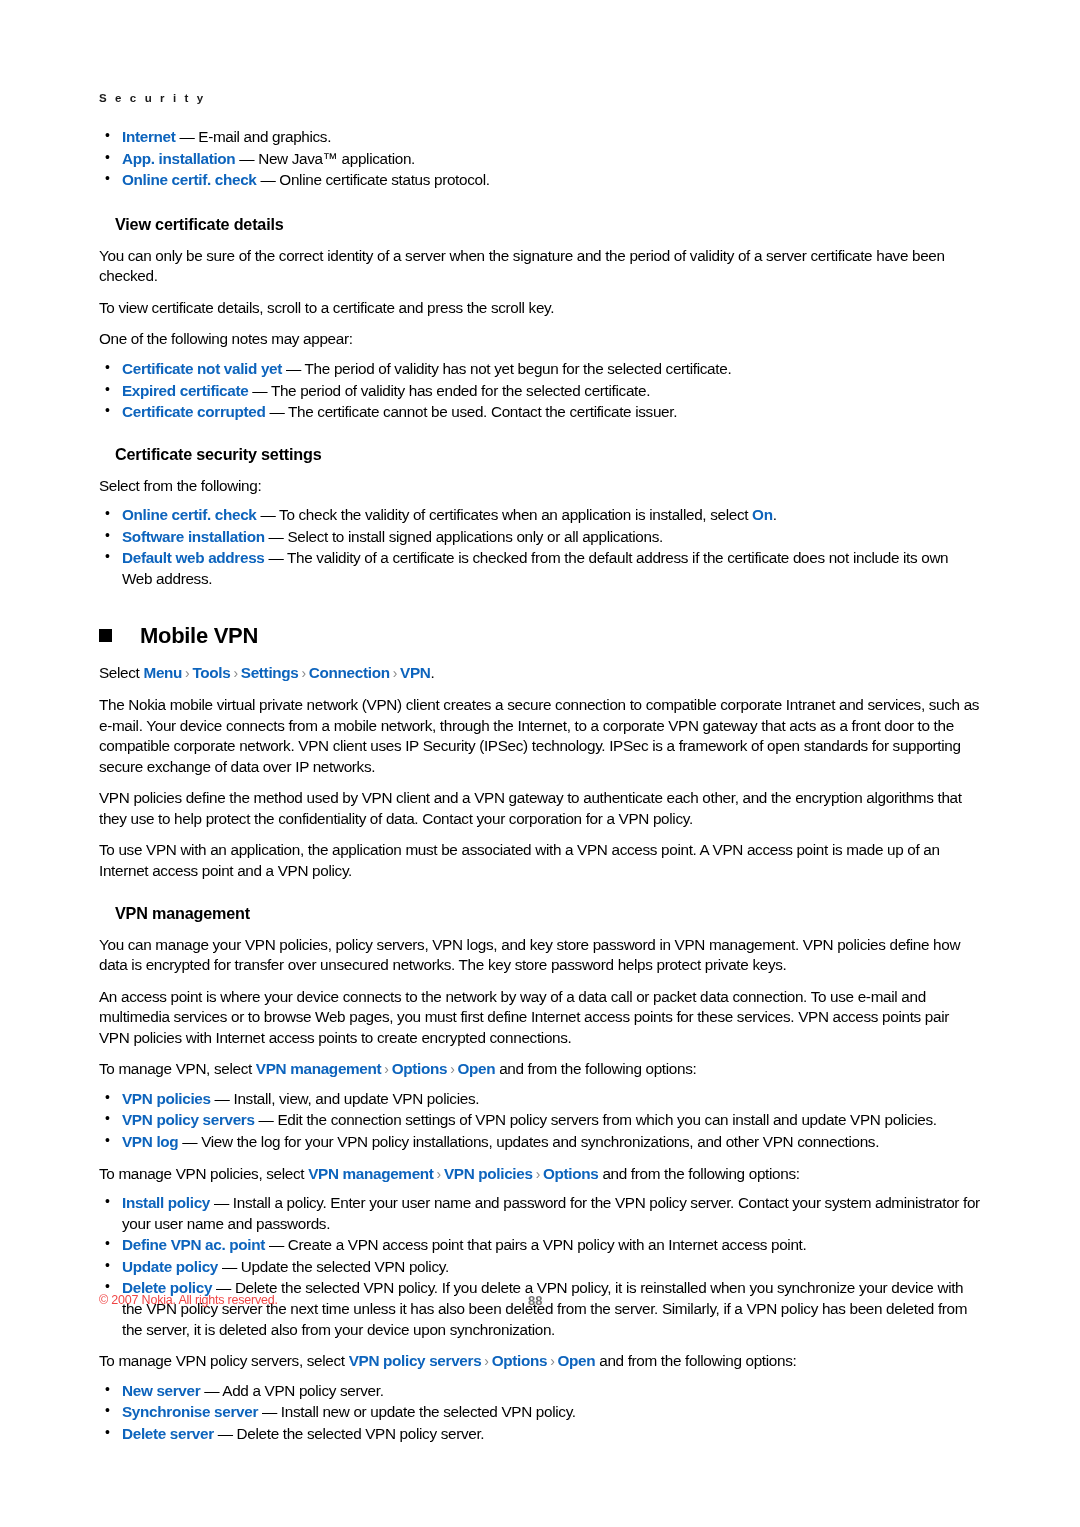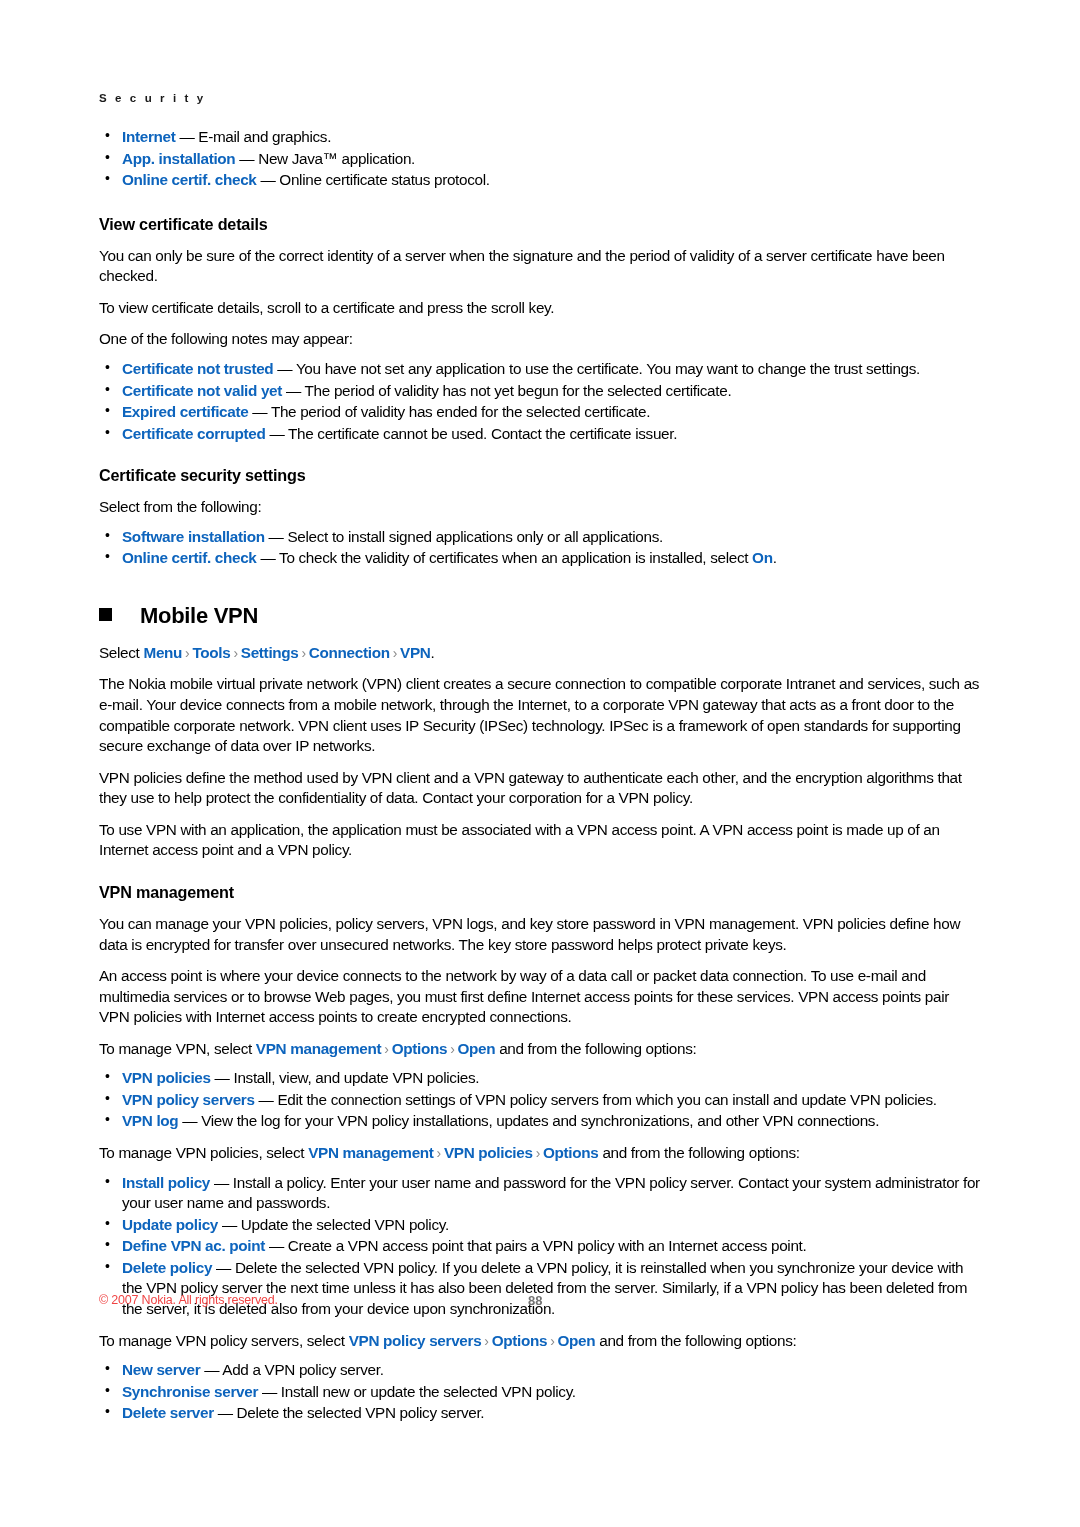--- a/index.html
+++ b/index.html
@@ -37,21 +37,21 @@
     letter-spacing: -0.33px;
     text-align: left;
     max-width: 882px;
   }
   .para.tight { margin-bottom: 9px; }
 
   h3.sub {
     font-size: 16.2px;
     font-weight: bold;
     letter-spacing: -0.2px;
-    margin: 22px 0 12px 0;
+    margin: 22px 0 12px 16px;
   }
   h3.sub.first { margin-top: 24px; }
 
   h2.chapter {
     font-size: 22px;
     font-weight: bold;
     letter-spacing: -0.3px;
     margin: 34px 0 14px 0;
     display: flex;
     align-items: center;
@@ -145,32 +145,32 @@
     <li><span class="kw">App. installation</span><span> — New Java™ application.</span></li>
     <li><span class="kw">Online certif. check</span><span> — Online certificate status protocol.</span></li>
   </ul>
 
   <h3 class="sub first">View certificate details</h3>
   <p class="para">You can only be sure of the correct identity of a server when the signature and the period of validity of a server certificate have been checked.</p>
   <p class="para">To view certificate details, scroll to a certificate and press the scroll key.</p>
   <p class="para tight">One of the following notes may appear:</p>
 
   <ul class="blist">
-    <li><span class="kw">Certificate not trusted</span><span> — You have not set any application to use the certificate. You may want to change the trust settings.</span></li>
     <li><span class="kw">Certificate not valid yet</span><span> — The period of validity has not yet begun for the selected certificate.</span></li>
     <li><span class="kw">Expired certificate</span><span> — The period of validity has ended for the selected certificate.</span></li>
     <li><span class="kw">Certificate corrupted</span><span>  — The certificate cannot be used. Contact the certificate issuer.</span></li>
   </ul>
 
   <h3 class="sub">Certificate security settings</h3>
   <p class="para tight">Select from the following:</p>
 
   <ul class="blist">
+    <li><span class="kw">Online certif. check</span><span> — To check the validity of certificates when an application is installed, select </span><span class="kw">On</span><span>.</span></li>
     <li><span class="kw">Software installation</span><span> — Select to install signed applications only or all applications.</span></li>
-    <li><span class="kw">Online certif. check</span><span> — To check the validity of certificates when an application is installed, select </span><span class="kw">On</span><span>.</span></li>
+    <li><span class="kw">Default web address</span><span> — The validity of a certificate is checked from the default address if the certificate does not include its own Web address.</span></li>
   </ul>
 
   <h2 class="chapter">
     <span class="sq"></span>
     <span>Mobile VPN</span>
   </h2>
 
   <p class="para">
     <span>Select </span><span class="kw-reg">Menu</span><span class="chev">›</span><span class="kw-reg">Tools</span><span class="chev">›</span><span class="kw-reg">Settings</span><span class="chev">›</span><span class="kw-reg">Connection</span><span class="chev">›</span><span class="kw-reg">VPN</span><span>.</span>
   </p>
@@ -193,22 +193,22 @@
     <li><span class="kw">VPN log</span><span> — View the log for your VPN policy installations, updates and synchronizations, and other VPN connections.</span></li>
   </ul>
 
 
   <p class="para tight">
     <span>To manage VPN policies, select </span><span class="kw-reg">VPN management</span><span class="chev">›</span><span class="kw-reg">VPN policies</span><span class="chev">›</span><span class="kw-reg">Options</span><span> and from the following options:</span>
   </p>
 
   <ul class="blist">
     <li><span class="kw">Install policy</span><span> — Install a policy. Enter your user name and password for the VPN policy server. Contact your system administrator for your user name and passwords.</span></li>
+    <li><span class="kw">Define VPN ac. point</span><span> — Create a VPN access point that pairs a VPN policy with an Internet access point.</span></li>
     <li><span class="kw">Update policy</span><span> — Update the selected VPN policy.</span></li>
-    <li><span class="kw">Define VPN ac. point</span><span> — Create a VPN access point that pairs a VPN policy with an Internet access point.</span></li>
     <li><span class="kw">Delete policy</span><span> — Delete the selected VPN policy. If you delete a VPN policy, it is reinstalled when you synchronize your device with the VPN policy server the next time unless it has also been deleted from the server. Similarly, if a VPN policy has been deleted from the server, it is deleted also from your device upon synchronization.</span></li>
   </ul>
 
   <p class="para tight">
     <span>To manage VPN policy servers, select </span><span class="kw-reg">VPN policy servers</span><span class="chev">›</span><span class="kw-reg">Options</span><span class="chev">›</span><span class="kw-reg">Open</span><span> and from the following options:</span>
   </p>
 
   <ul class="blist">
     <li><span class="kw">New server</span><span> — Add a VPN policy server.</span></li>
     <li><span class="kw">Synchronise server</span><span> — Install new or update the selected VPN policy.</span></li>

